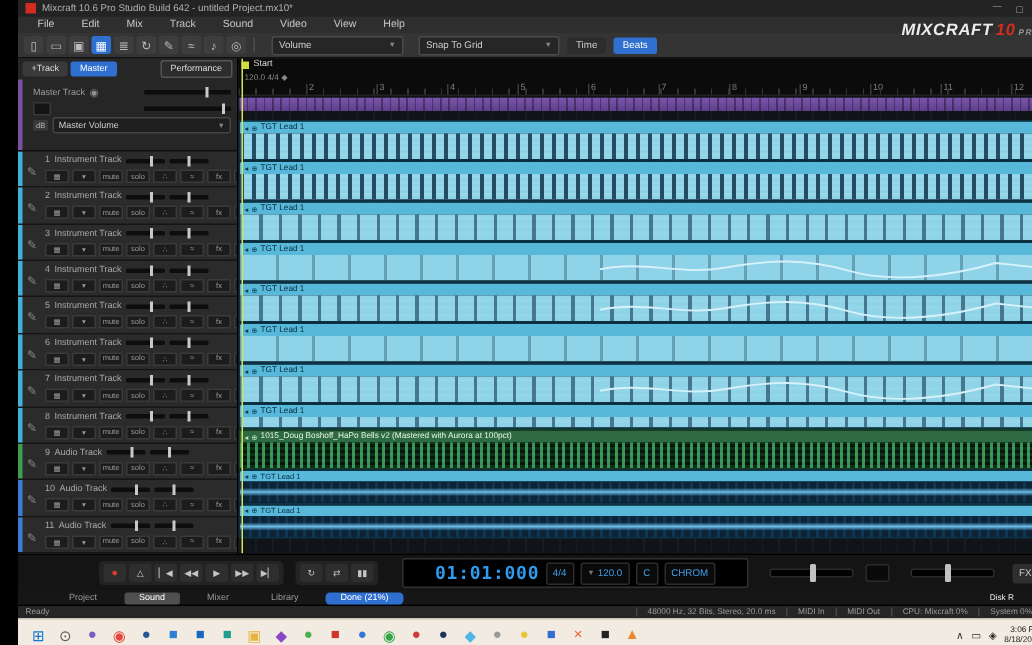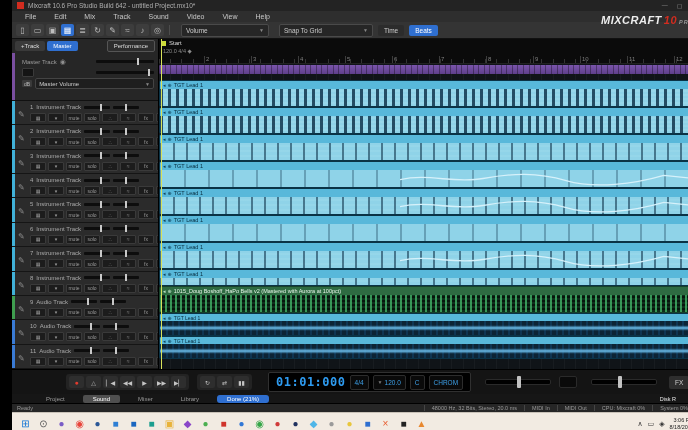--- a/index.html
+++ b/index.html
@@ -125,21 +125,21 @@
   
   .transport{height:24px;background:#141414;border-top:1px solid #000;display:flex;
              align-items:center;padding:0 8px;}
   .tp-group{display:flex;gap:2px;background:#232323;border-radius:3px;padding:2px 3px;}
   .g1{margin-left:46px;}
   .g2{margin-left:8px;}
   .tp-btn{width:15px;height:12px;background:#2e2e2e;border-radius:2px;color:#c5c5c5;font-size:6px;
           display:flex;align-items:center;justify-content:center;}
   .tp-btn.rec{color:#e23b2e;font-size:7px;}
   .lcd{background:#000;border:1px solid #303030;border-radius:2px;height:18px;display:flex;
-       align-items:center;padding:0 7px;margin-left:16px;justify-content:space-between;}
+       align-items:center;padding:0 21px;margin-left:16px;justify-content:space-between;}
   .lcd-time{font-family:"DejaVu Sans Mono",monospace;font-size:12px;color:#2e9bf0;font-weight:bold;
             letter-spacing:.5px;}
   .lcd-box{height:13px;background:#0a0a0a;border:1px solid #2c2c2c;border-radius:2px;color:#3da0e8;
            font-size:6.5px;display:flex;align-items:center;justify-content:center;padding:0 4px;margin-left:4px;}
   .lcd-box .car{color:#777;font-size:5px;margin-right:2px;}
   .tp-slider{width:64px;height:4px;background:#000;border:1px solid #2a2a2a;border-radius:2px;
              position:relative;margin-left:14px;}
   .tp-handle{position:absolute;left:48%;top:-4px;width:4px;height:12px;background:#c2c2c2;border-radius:1px;}
   .tp-box{width:16px;height:10px;background:#0a0a0a;border:1px solid #2a2a2a;border-radius:2px;margin-left:8px;}
   .fx-btn{margin-left:12px;width:20px;height:13px;background:#2e2e2e;border-radius:2px;color:#ccc;

